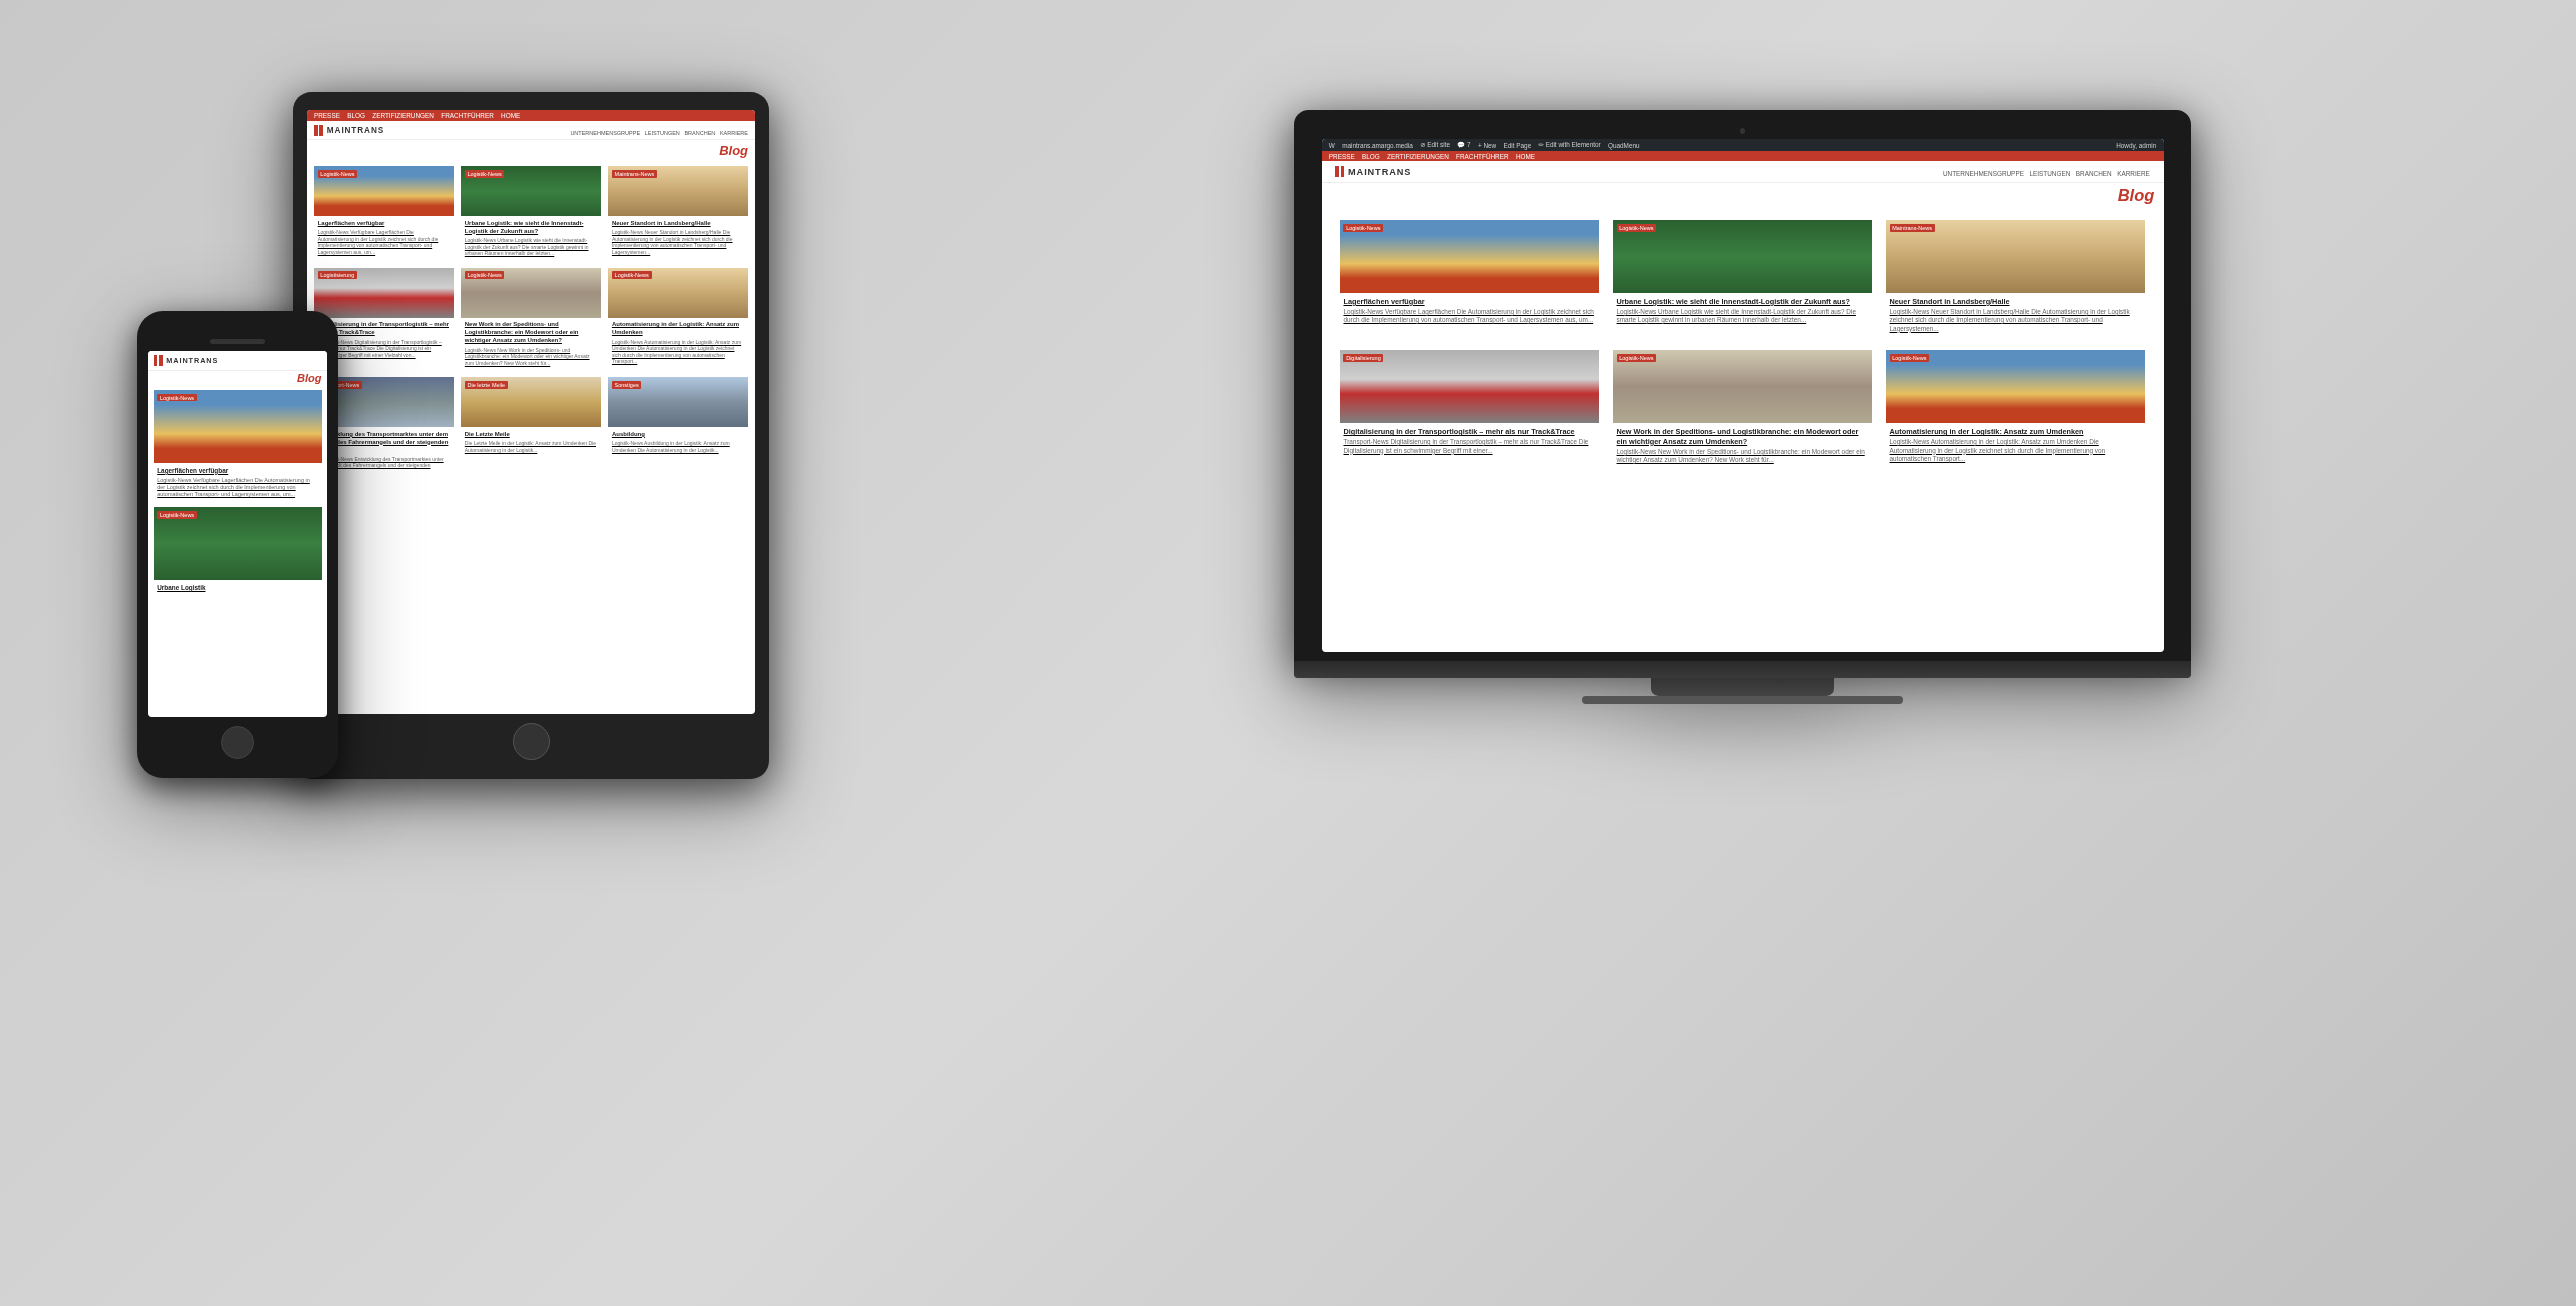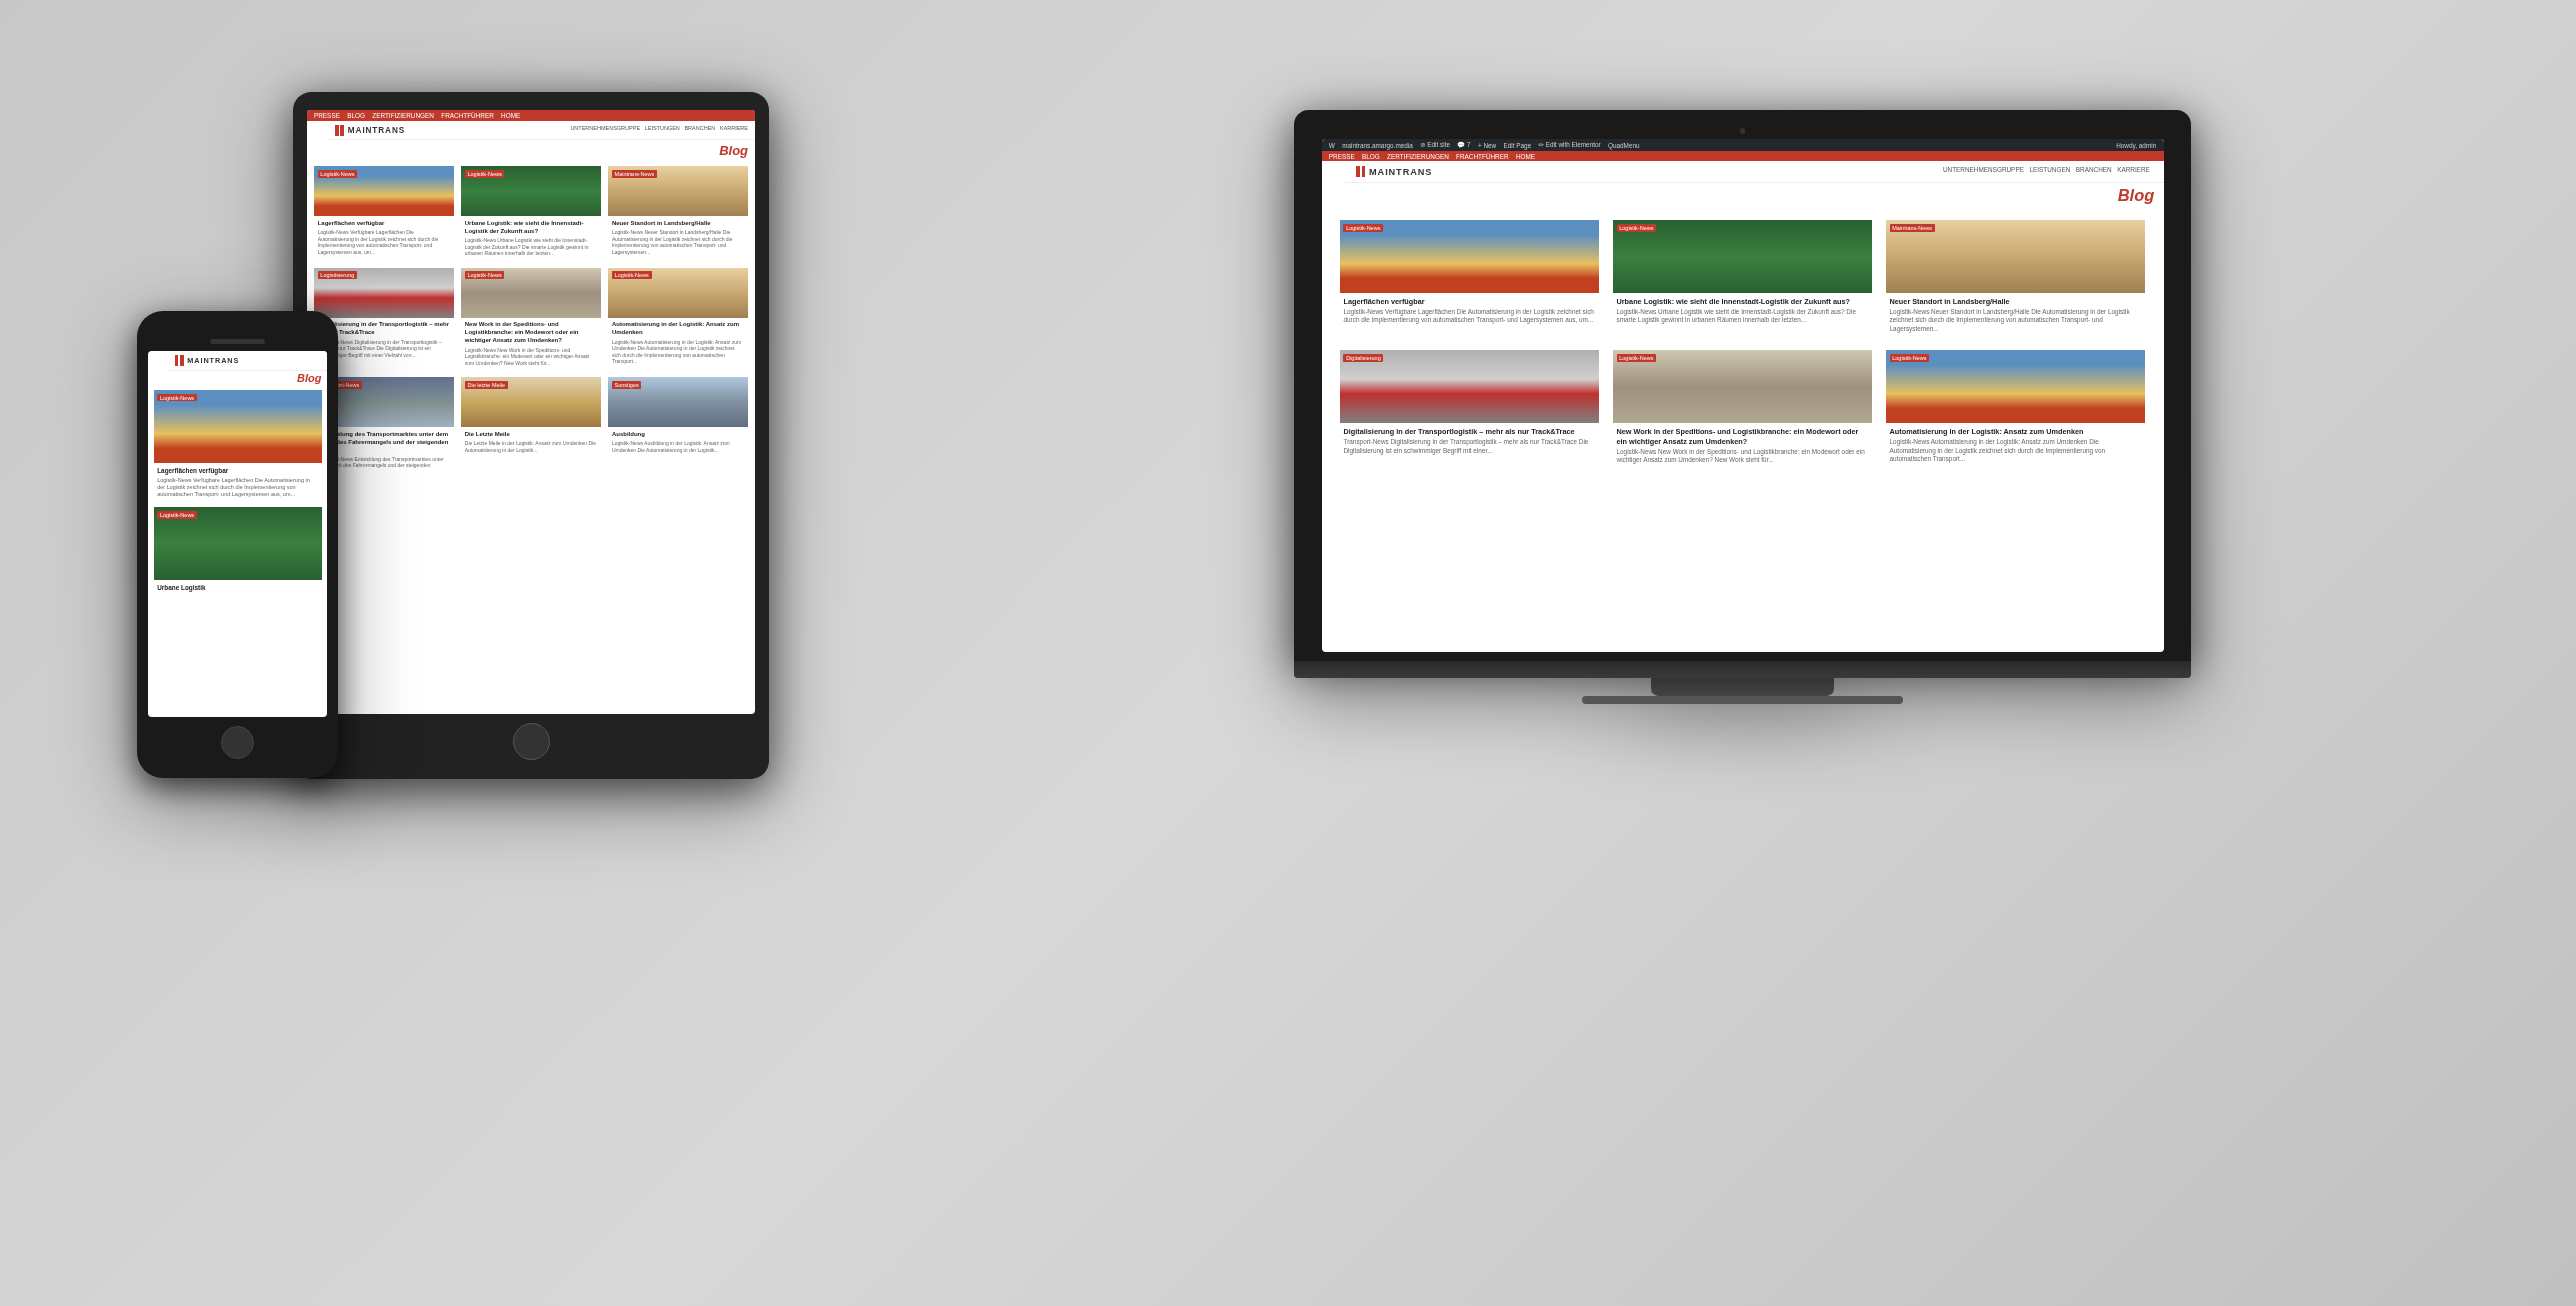--- a/index.html
+++ b/index.html
@@ -147,24 +147,23 @@
       font-size: 8.2px;
       padding: 2.7px 9.2px;
       display: flex;
       gap: 7.3px;
     }
 
     .site-header {
       background: #fff;
       padding: 5.5px 9.2px;
       display: flex;
-      align-items: flex-start;
+      align-items: flex-end;
       justify-content: space-between;
       border-bottom: 0.9px solid #eee;
-      margin-left: 21px;
     }
 
     .site-logo {
       display: flex;
       align-items: center;
       gap: 3.7px;
     }
 
     .logo-mark {
       display: flex;
@@ -198,20 +197,21 @@
       color: #c0392b;
       font-style: italic;
       font-weight: bold;
     }
 
     .blog-grid {
       display: grid;
       grid-template-columns: repeat(3, 1fr);
       gap: 11px;
       padding: 9.2px;
+      text-decoration: underline;
     }
 
     .blog-card {
       background: #fff;
     }
 
     .card-img {
       width: 100%;
       height: 55px;
       background: #888;

